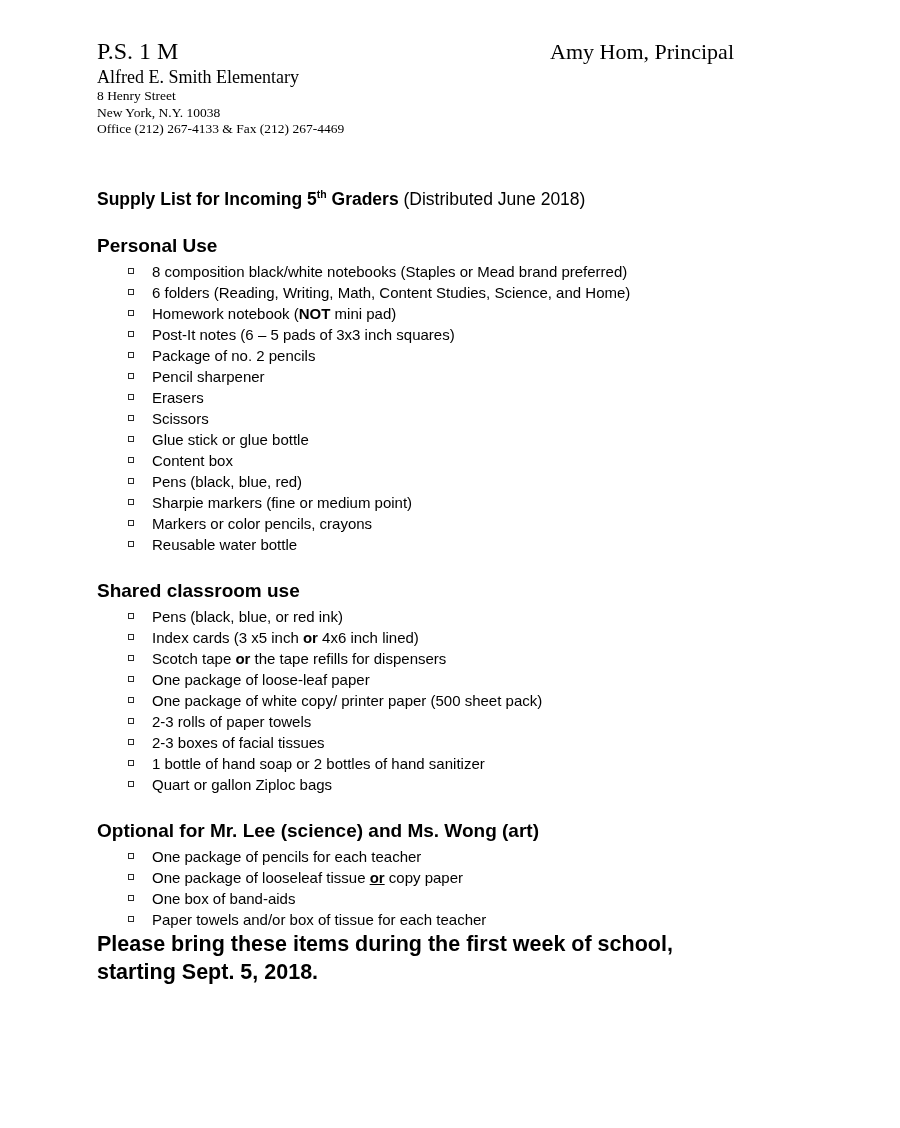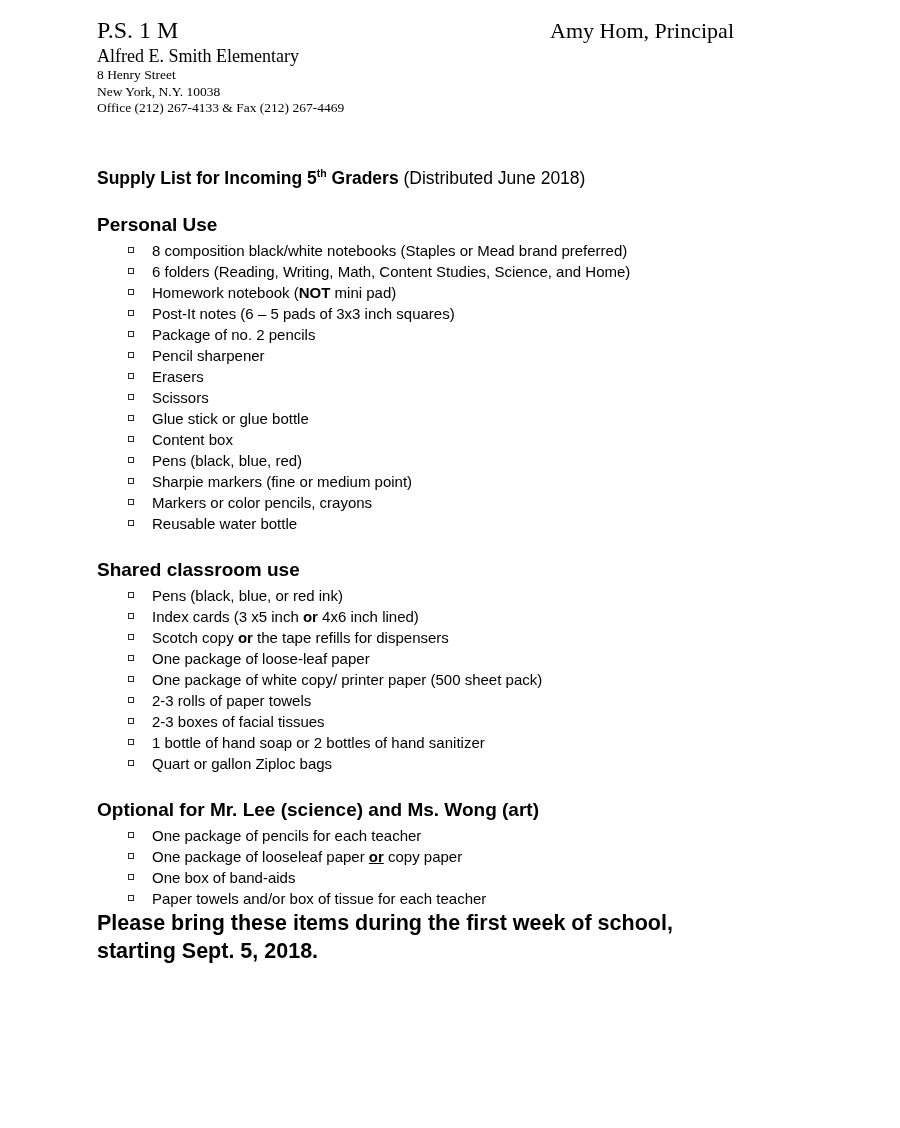--- a/index.html
+++ b/index.html
@@ -5,21 +5,21 @@
   html, body {
     margin: 0;
     padding: 0;
     background: #ffffff;
   }
   .page {
     position: relative;
     width: 812px;
     height: 1128px;
     box-sizing: border-box;
-    padding: 17px 78px 0 97px;
+    padding: 38px 78px 0 97px;
     background: #ffffff;
     color: #000000;
     font-family: "Liberation Sans", "DejaVu Sans", sans-serif;
   }
   
   .letterhead {
     font-family: "Liberation Serif", "DejaVu Serif", serif;
   }
   .letterhead-top {
     display: flex;
@@ -181,21 +181,21 @@
           <li class="list-item">
             <span class="bullet"></span>
             <span class="item-text"><span class="seg-normal">Pens (black, blue, or red ink)</span></span>
           </li>
           <li class="list-item">
             <span class="bullet"></span>
             <span class="item-text"><span class="seg-normal">Index cards (3 x5 inch </span><span class="seg-bold">or</span><span class="seg-normal"> 4x6 inch lined)</span></span>
           </li>
           <li class="list-item">
             <span class="bullet"></span>
-            <span class="item-text"><span class="seg-normal">Scotch copy </span><span class="seg-bold">or</span><span class="seg-normal"> the tape refills for dispensers</span></span>
+            <span class="item-text"><span class="seg-normal">Scotch tape </span><span class="seg-bold">or</span><span class="seg-normal"> the tape refills for dispensers</span></span>
           </li>
           <li class="list-item">
             <span class="bullet"></span>
             <span class="item-text"><span class="seg-normal">One package of loose-leaf paper</span></span>
           </li>
           <li class="list-item">
             <span class="bullet"></span>
             <span class="item-text"><span class="seg-normal">One package of white copy/ printer paper (500 sheet pack)</span></span>
           </li>
           <li class="list-item">
@@ -218,21 +218,21 @@
       </section>
       <section class="list-section">
         <h2 class="section-heading">Optional for Mr. Lee (science) and Ms. Wong (art)</h2>
         <ul class="item-list">
           <li class="list-item">
             <span class="bullet"></span>
             <span class="item-text"><span class="seg-normal">One package of pencils for each teacher</span></span>
           </li>
           <li class="list-item">
             <span class="bullet"></span>
-            <span class="item-text"><span class="seg-normal">One package of looseleaf paper </span><span class="seg-bold-underline">or</span><span class="seg-normal"> copy paper</span></span>
+            <span class="item-text"><span class="seg-normal">One package of looseleaf tissue </span><span class="seg-bold-underline">or</span><span class="seg-normal"> copy paper</span></span>
           </li>
           <li class="list-item">
             <span class="bullet"></span>
             <span class="item-text"><span class="seg-normal">One box of band-aids</span></span>
           </li>
           <li class="list-item">
             <span class="bullet"></span>
             <span class="item-text"><span class="seg-normal">Paper towels and/or box of tissue for each teacher</span></span>
           </li>
         </ul>

